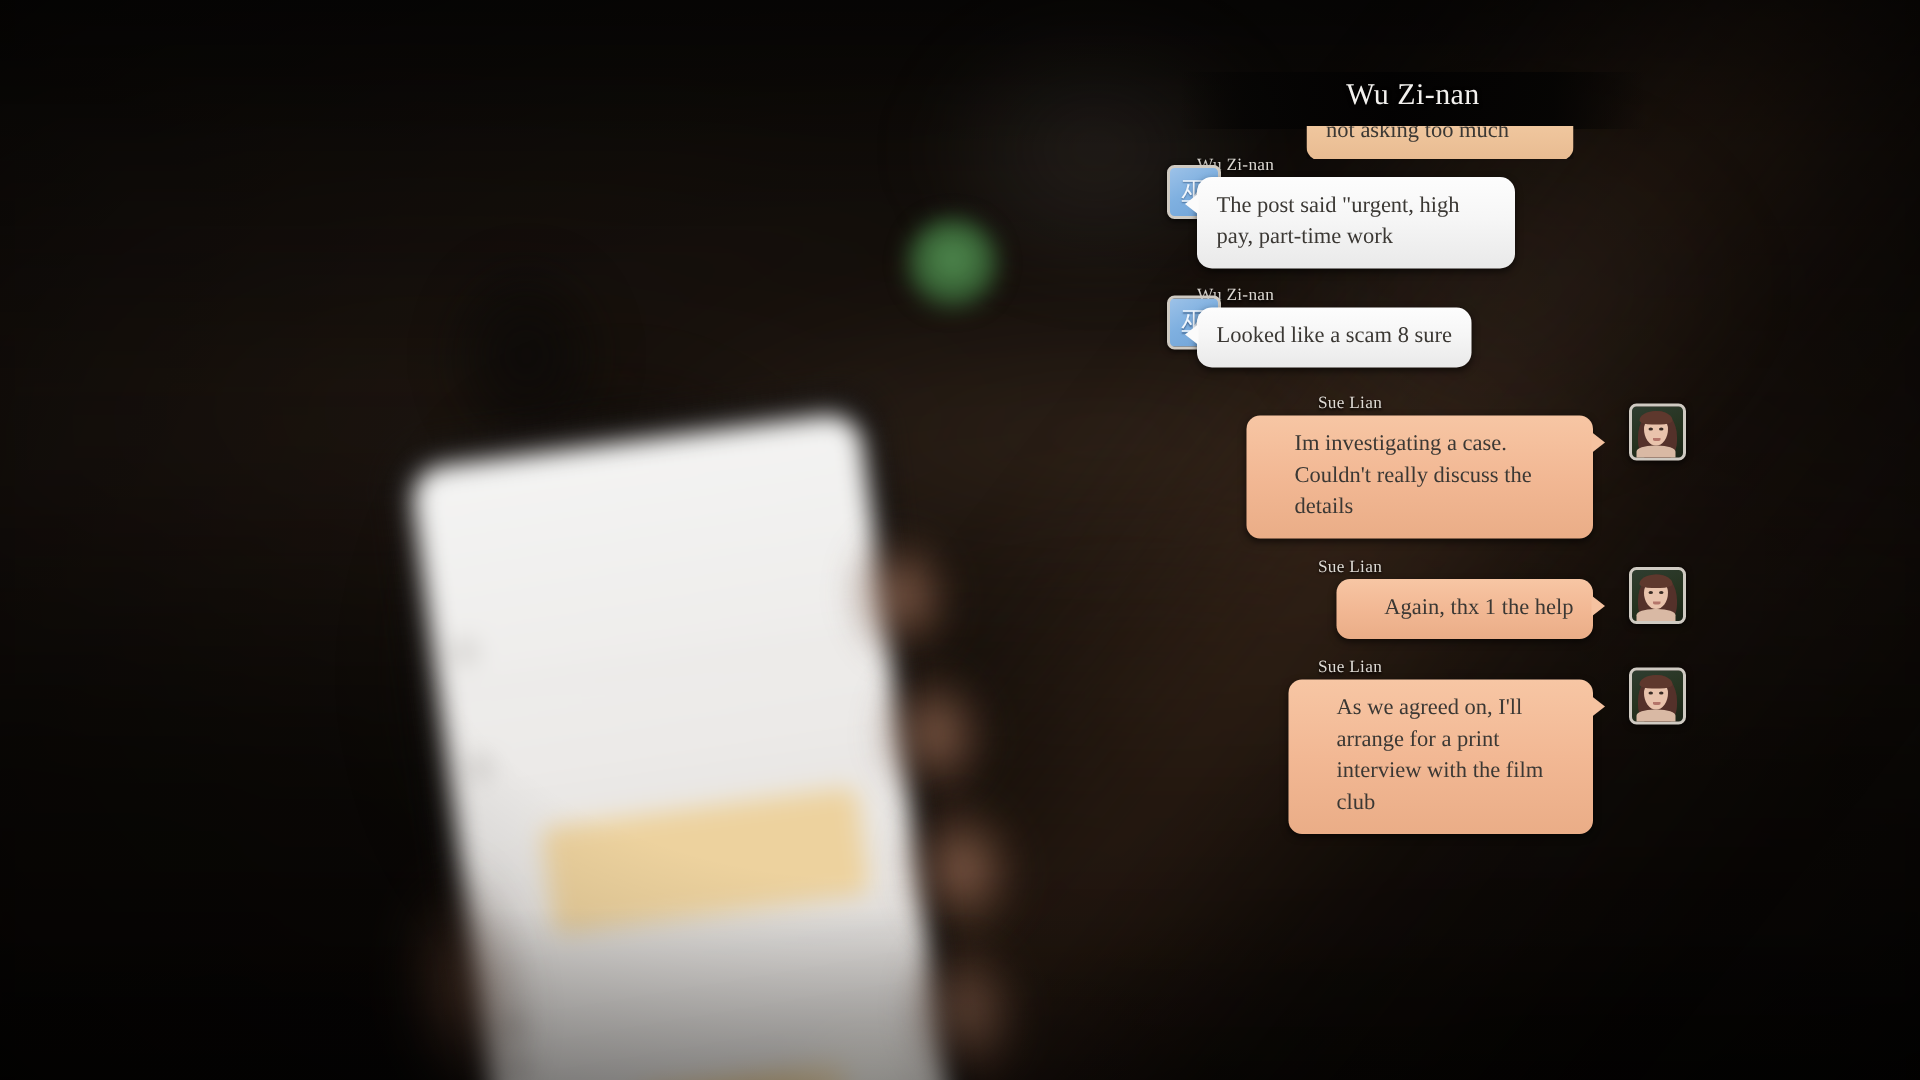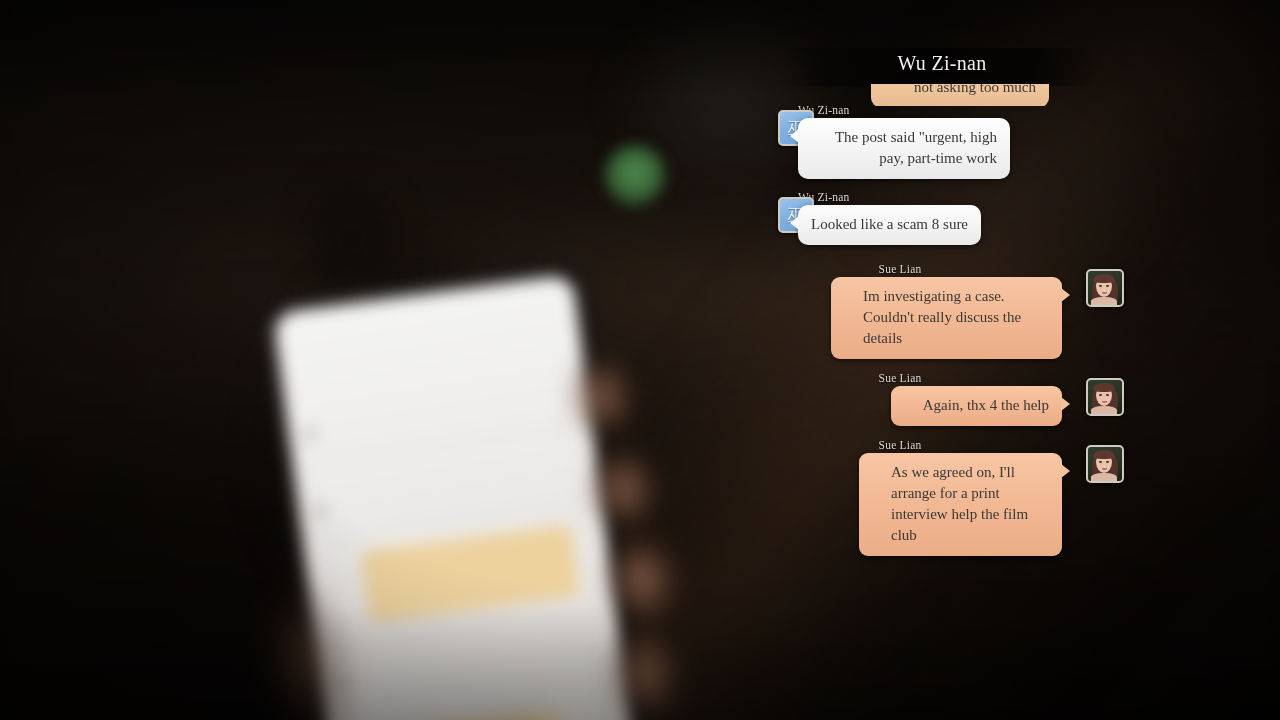--- a/index.html
+++ b/index.html
@@ -135,21 +135,20 @@
     text-shadow:0 1px 2px rgba(0,0,0,.95);
     margin-bottom:2px;
   }
 
   .bubble{
     position:relative;display:inline-block;max-width:186px;
     padding:9px 13px 10px 13px;border-radius:9px;
     font-size:15px;line-height:21px;color:#3b3834;
     box-shadow:0 2px 5px rgba(0,0,0,.55);
     word-wrap:break-word;
-    text-align:right;
   }
   .bubble::after{content:"";position:absolute;width:0;height:0;}
 
   
   .msg.left{padding-left:58px;}
   .msg.left .name{text-align:left;}
   .msg.left .bubble{
     background:linear-gradient(180deg,#fdfdfd 0%,#f6f6f6 45%,#e9e9e9 100%);
     border-radius:10px;
   }
@@ -314,33 +313,33 @@
         <div class="av-frame av-sue">
           <div class="sue-hair-back"></div>
           <div class="sue-face"></div>
           <div class="sue-fringe"></div>
           <div class="sue-eyeL"></div>
           <div class="sue-eyeR"></div>
           <div class="sue-mouth"></div>
           <div class="sue-body"></div>
         </div>
       </div>
-      <div class="bubble">Again, thx 4 the help</div>
+      <div class="bubble">Again, thx 1 the help</div>
     </div>
 
     <div class="msg right" style="margin-top:13px;">
       <div class="name">Sue Lian</div>
       <div class="avatar">
         <div class="av-frame av-sue">
           <div class="sue-hair-back"></div>
           <div class="sue-face"></div>
           <div class="sue-fringe"></div>
           <div class="sue-eyeL"></div>
           <div class="sue-eyeR"></div>
           <div class="sue-mouth"></div>
           <div class="sue-body"></div>
         </div>
       </div>
-      <div class="bubble" style="max-width:158px;">As we agreed on, I'll arrange for a print interview help the film club</div>
+      <div class="bubble" style="max-width:158px;">As we agreed on, I'll arrange for a print interview with the film club</div>
     </div>
 
   </div>
 </div>
 
 </body></html>

